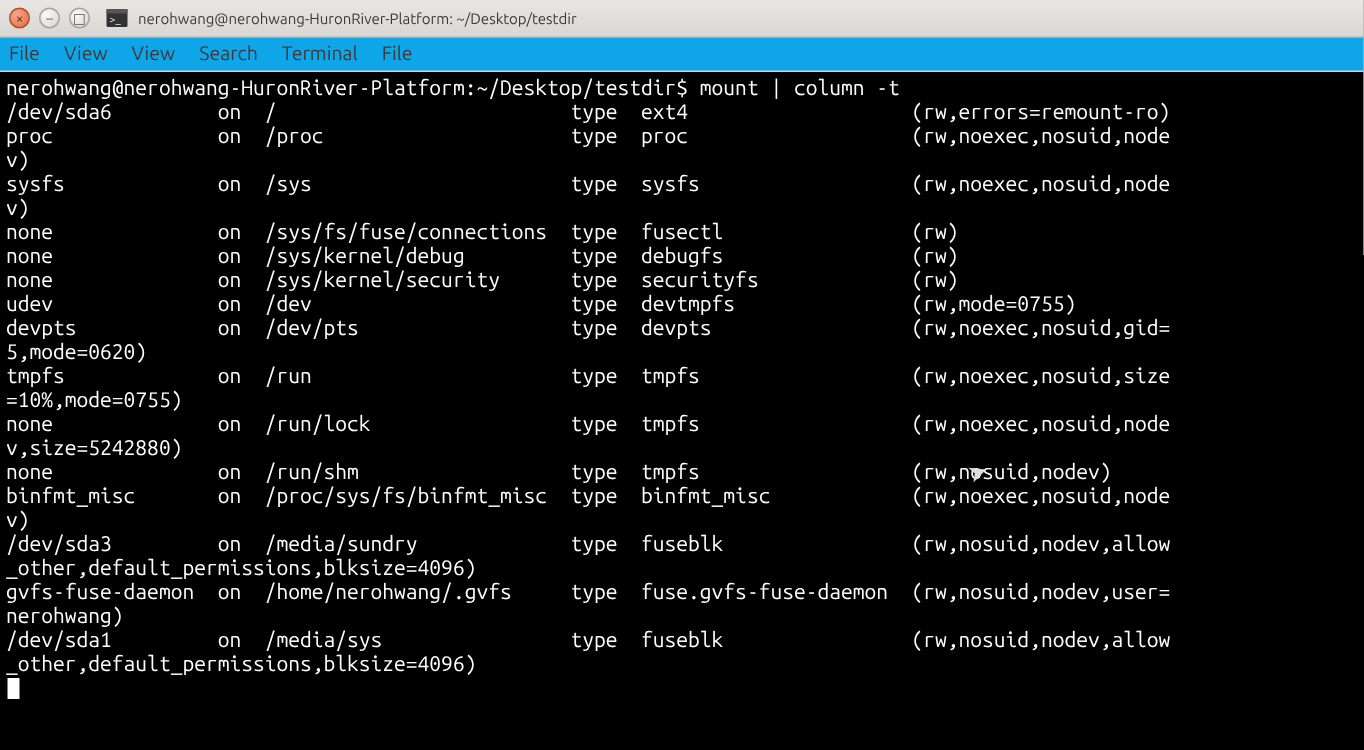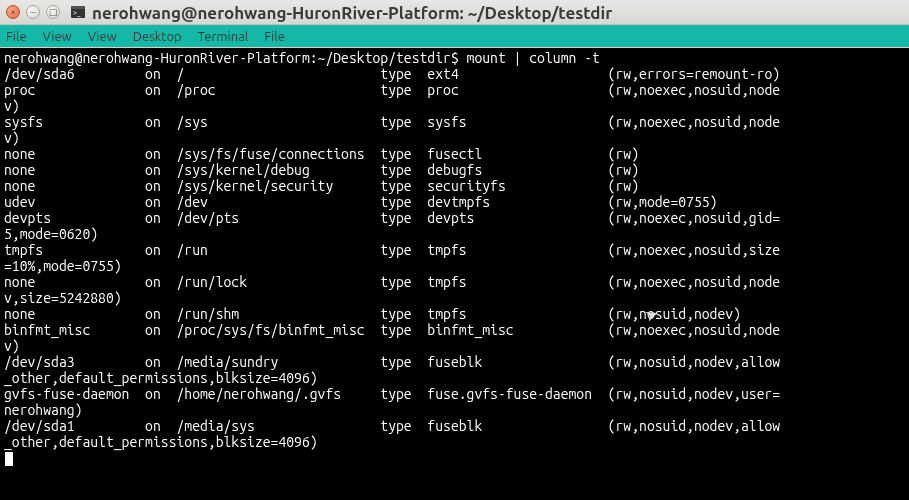--- a/index.html
+++ b/index.html
@@ -48,31 +48,31 @@
     width: 16px;
     height: 16px;
     margin: 0 6px 0 10px;
     display: flex;
     align-items: center;
     justify-content: center;
     font-size: 12px;
     color: #333;
   }
   .title-text {
-    font-size: 17px;
-    font-weight: bold;
+    font-size: 10px;
+    font-weight: normal;
     color: #3b3a38;
     white-space: nowrap;
   }
   
   .menubar {
     display: flex;
     align-items: flex-end;
     height: 22px;
-    background: #14b8a6;
+    background: #0ea5e9;
     border-bottom: 1px solid #d4d1cc;
     font-size: 13px;
     color: #3b3a38;
   }
   .menu-item {
     padding: 0 8px;
     line-height: 22px;
     cursor: default;
   }
   .menu-item:first-child { padding-left: 6px; }
@@ -123,21 +123,21 @@
         <text x="3" y="11" font-size="7" fill="#fff">&gt;_</text>
       </svg>
   </div>
   <div class="title-text">nerohwang@nerohwang-HuronRiver-Platform: ~/Desktop/testdir</div>
 </div>
 
 <div class="menubar">
   <div class="menu-item">File</div>
   <div class="menu-item">View</div>
   <div class="menu-item">View</div>
-  <div class="menu-item">Desktop</div>
+  <div class="menu-item">Search</div>
   <div class="menu-item">Terminal</div>
   <div class="menu-item">File</div>
 </div>
 
 <div class="term-wrap">
   <div class="terminal" id="terminal">nerohwang@nerohwang-HuronRiver-Platform:~/Desktop/testdir$ mount | column -t
 /dev/sda6         on  /                         type  ext4                   (rw,errors=remount-ro)
 proc              on  /proc                     type  proc                   (rw,noexec,nosuid,node
 v)
 sysfs             on  /sys                      type  sysfs                  (rw,noexec,nosuid,node

